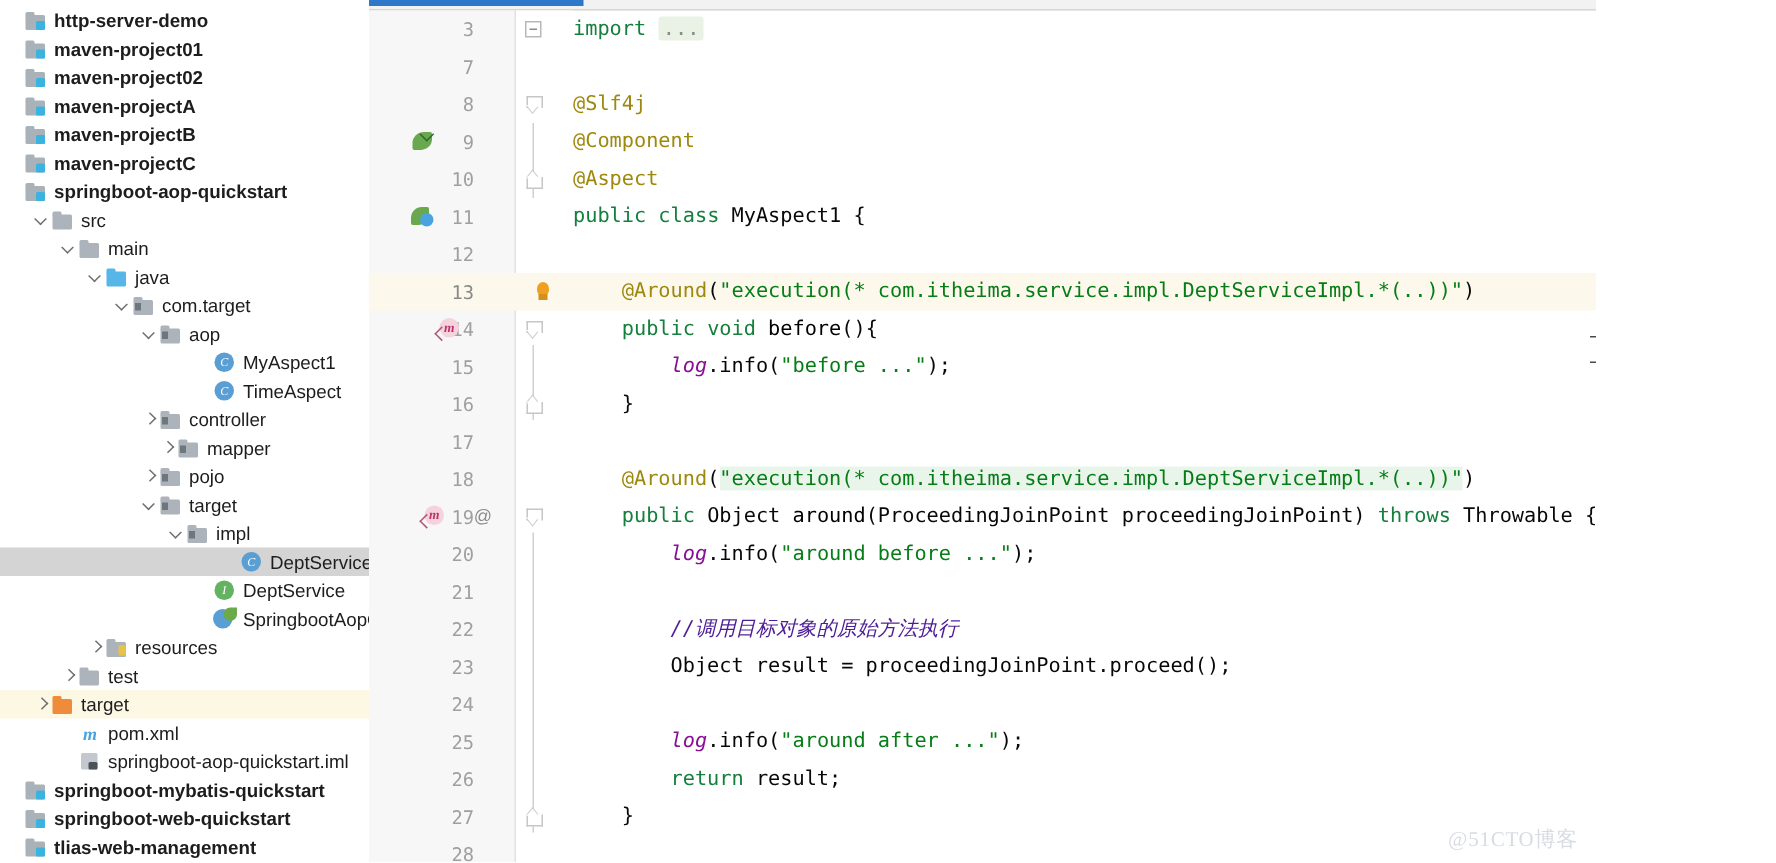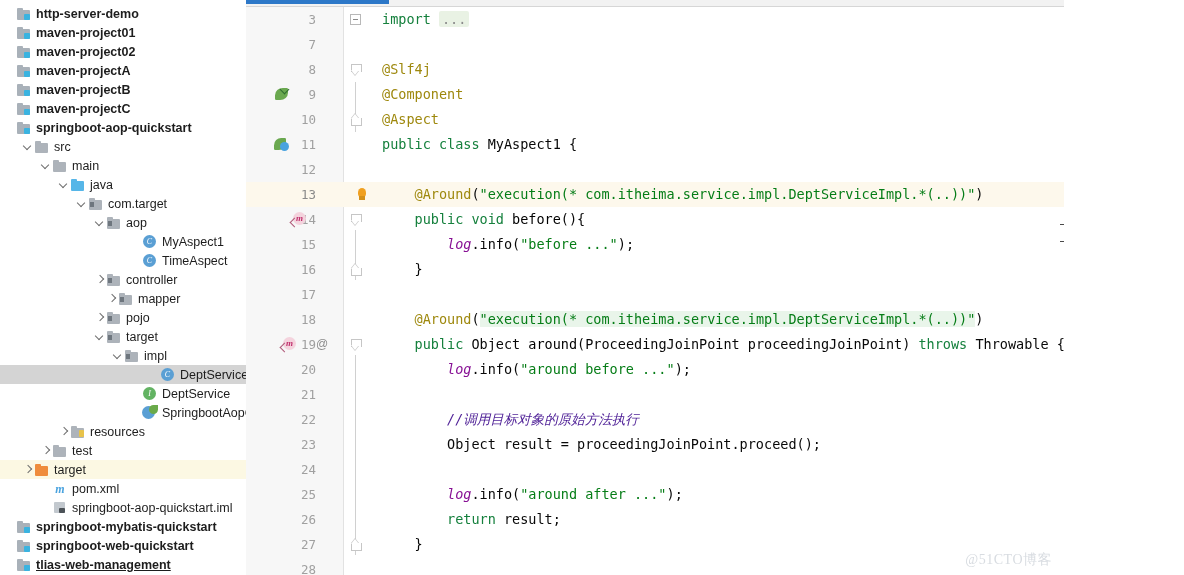--- a/index.html
+++ b/index.html
@@ -545,21 +545,21 @@
       </div>
       <div class="tree-row bold" style="padding-left: 4px;">
         <span class="arrow none"></span>
         <span class="ticon ic-module">
           <i class="b2"></i>
           <i class="b1"></i>
           <i class="b3"></i>
         </span>
         <span class="tlabel">springboot-web-quickstart</span>
       </div>
-      <div class="tree-row bold" style="padding-left: 4px; text-decoration: underline;">
+      <div class="tree-row bold" style="padding-left: 4px;">
         <span class="arrow none"></span>
         <span class="ticon ic-module">
           <i class="b2"></i>
           <i class="b1"></i>
           <i class="b3"></i>
         </span>
         <span class="tlabel">tlias-web-management</span>
       </div>
       <div class="tree-row" style="padding-left: 4px;"></div>
     </div>

